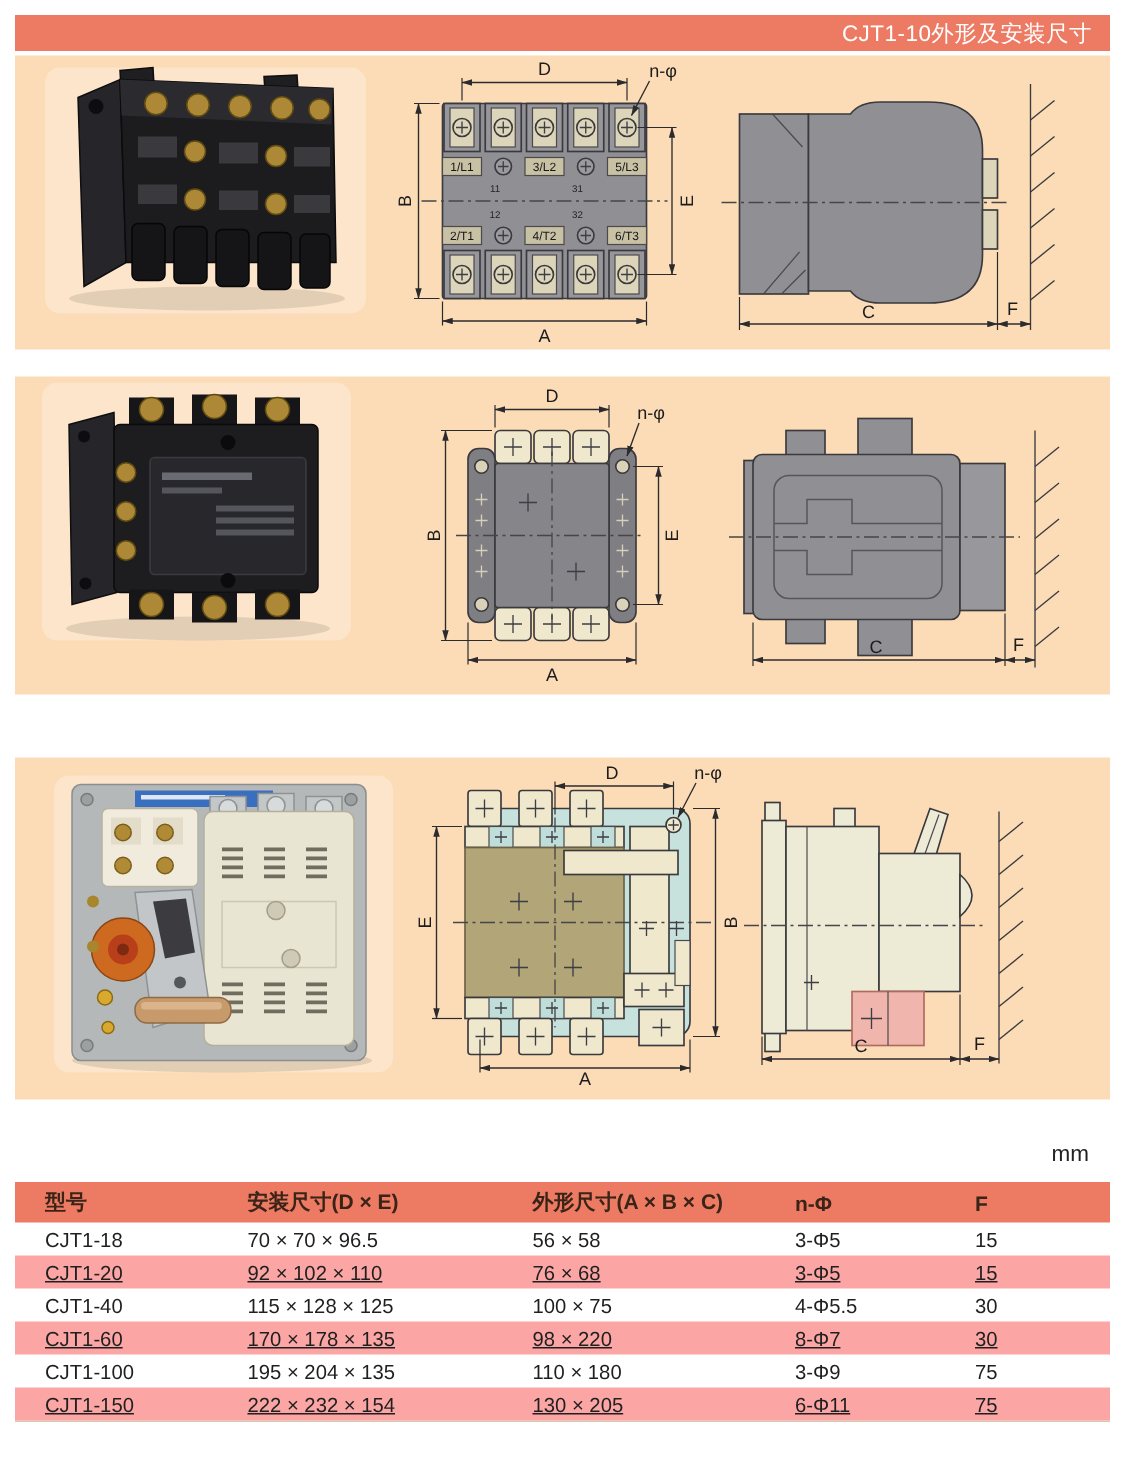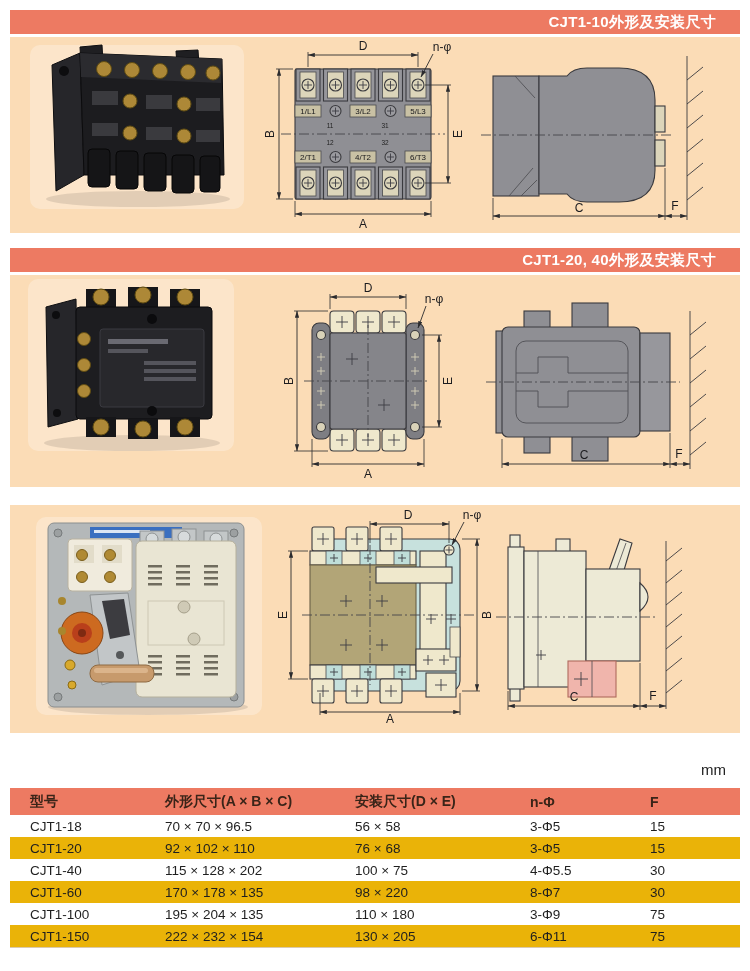--- a/index.html
+++ b/index.html
@@ -1,29 +1,29 @@
 <!DOCTYPE html>
 <html><head>
 <meta charset="utf-8">
 <style>
   html,body{margin:0;padding:0;background:#ffffff;}
   .page{position:relative;width:750px;height:971px;background:#fff;
         font-family:"Liberation Sans","DejaVu Sans",sans-serif;overflow:hidden;}
   .panel{position:absolute;left:10px;width:730px;}
-  .panel-header{height:24px;background:#ED7A62;color:#fff;font-size:15px;font-weight:bold;
-        display:flex;align-items:center;justify-content:flex-end;padding-right:24px;
+  .panel-header{height:24px;background:#ED7A62;color:#fff;font-size:15px;font-weight:normal;
+        display:flex;align-items:center;justify-content:flex-end;padding-right:12px;
         box-sizing:border-box;letter-spacing:.3px;}
   .panel-body{position:relative;background:#FBDCB6;margin-top:3px;}
   .panel-body svg{position:absolute;}
   .units{position:absolute;right:24px;top:761px;font-size:15px;color:#222;}
   .spec-table{position:absolute;left:10px;top:788px;width:730px;color:#1f1f1f;
         border-bottom:1px solid #d8c9ae;}
   .t-row{display:grid;grid-template-columns:155px 190px 175px 120px 90px;align-items:center;height:22px;font-size:13.5px;}
   .t-row.t-head{height:27px;background:#ED7A62;color:#3a2418;font-weight:bold;font-size:14px;}
-  .t-row.alt{background:#eab308;}
+  .t-row.alt{background:#fca5a5;text-decoration:underline;}
   .t-cell{white-space:nowrap;}
   .t-cell:first-child{padding-left:20px;}
   
   .oln{stroke:#3A3A3E;stroke-width:1.1;}
   .thin{stroke:#4a4a4e;stroke-width:.8;}
   .dim{stroke:#2b2b2e;stroke-width:.9;marker-start:url(#arw);marker-end:url(#arw);}
   .ext{stroke:#2b2b2e;stroke-width:.8;}
   .ldr{stroke:#2b2b2e;stroke-width:.9;marker-end:url(#arw);fill:none;}
   .cl{stroke:#46464a;stroke-width:.9;stroke-dasharray:10 3 2 3;fill:none;}
   .crs{stroke:#3d3d44;stroke-width:.9;fill:none;}
@@ -210,23 +210,20 @@
         </g>
         <g>
           <line class="dim" x1="200" y1="174" x2="222" y2="174"></line>
           <text class="dim-lb" x="210" y="168" text-anchor="middle">F</text>
         </g>
       </svg>
     </div>
   </section>
 
   <section class="panel" style="top:248px;">
-    <div class="panel-header">
-      <span>CJT1-20, 40外形及安装尺寸</span>
-    </div>
     <div class="panel-body" style="height:212px;">
 
       <svg style="left:14px;top:2px;" width="215" height="180" viewBox="0 0 215 180">
         <rect x="4" y="2" width="206" height="172" rx="10" fill="rgba(255,255,255,.28)"></rect>
         <ellipse cx="108" cy="166" rx="88" ry="8" fill="rgba(0,0,0,.10)"></ellipse>
         <g>
           <polygon points="22,30 52,22 54,142 24,150" fill="#26262a" stroke="#0e0e10"></polygon>
           <circle cx="32" cy="38" r="4" fill="#0d0d0f"></circle>
             <circle cx="33" cy="136" r="4" fill="#0d0d0f"></circle>
           <rect x="62" y="12" width="30" height="20" fill="#161619"></rect>
@@ -531,42 +528,42 @@
         </g>
       </svg>
     </div>
   </section>
 
   <div class="units">mm</div>
 
   <div class="spec-table">
     <div class="t-row t-head">
       <div class="t-cell">型号</div>
+      <div class="t-cell">安装尺寸(D × E)</div>
       <div class="t-cell">外形尺寸(A × B × C)</div>
-      <div class="t-cell">安装尺寸(D × E)</div>
       <div class="t-cell">n-Φ</div>
       <div class="t-cell">F</div>
     </div>
     <div class="t-row">
       <div class="t-cell">CJT1-18</div>
       <div class="t-cell">70 × 70 × 96.5</div>
       <div class="t-cell">56 × 58</div>
       <div class="t-cell">3-Φ5</div>
       <div class="t-cell">15</div>
     </div>
     <div class="t-row alt">
       <div class="t-cell">CJT1-20</div>
       <div class="t-cell">92 × 102 × 110</div>
       <div class="t-cell">76 × 68</div>
       <div class="t-cell">3-Φ5</div>
       <div class="t-cell">15</div>
     </div>
     <div class="t-row">
       <div class="t-cell">CJT1-40</div>
-      <div class="t-cell">115 × 128 × 202</div>
+      <div class="t-cell">115 × 128 × 125</div>
       <div class="t-cell">100 × 75</div>
       <div class="t-cell">4-Φ5.5</div>
       <div class="t-cell">30</div>
     </div>
     <div class="t-row alt">
       <div class="t-cell">CJT1-60</div>
       <div class="t-cell">170 × 178 × 135</div>
       <div class="t-cell">98 × 220</div>
       <div class="t-cell">8-Φ7</div>
       <div class="t-cell">30</div>

